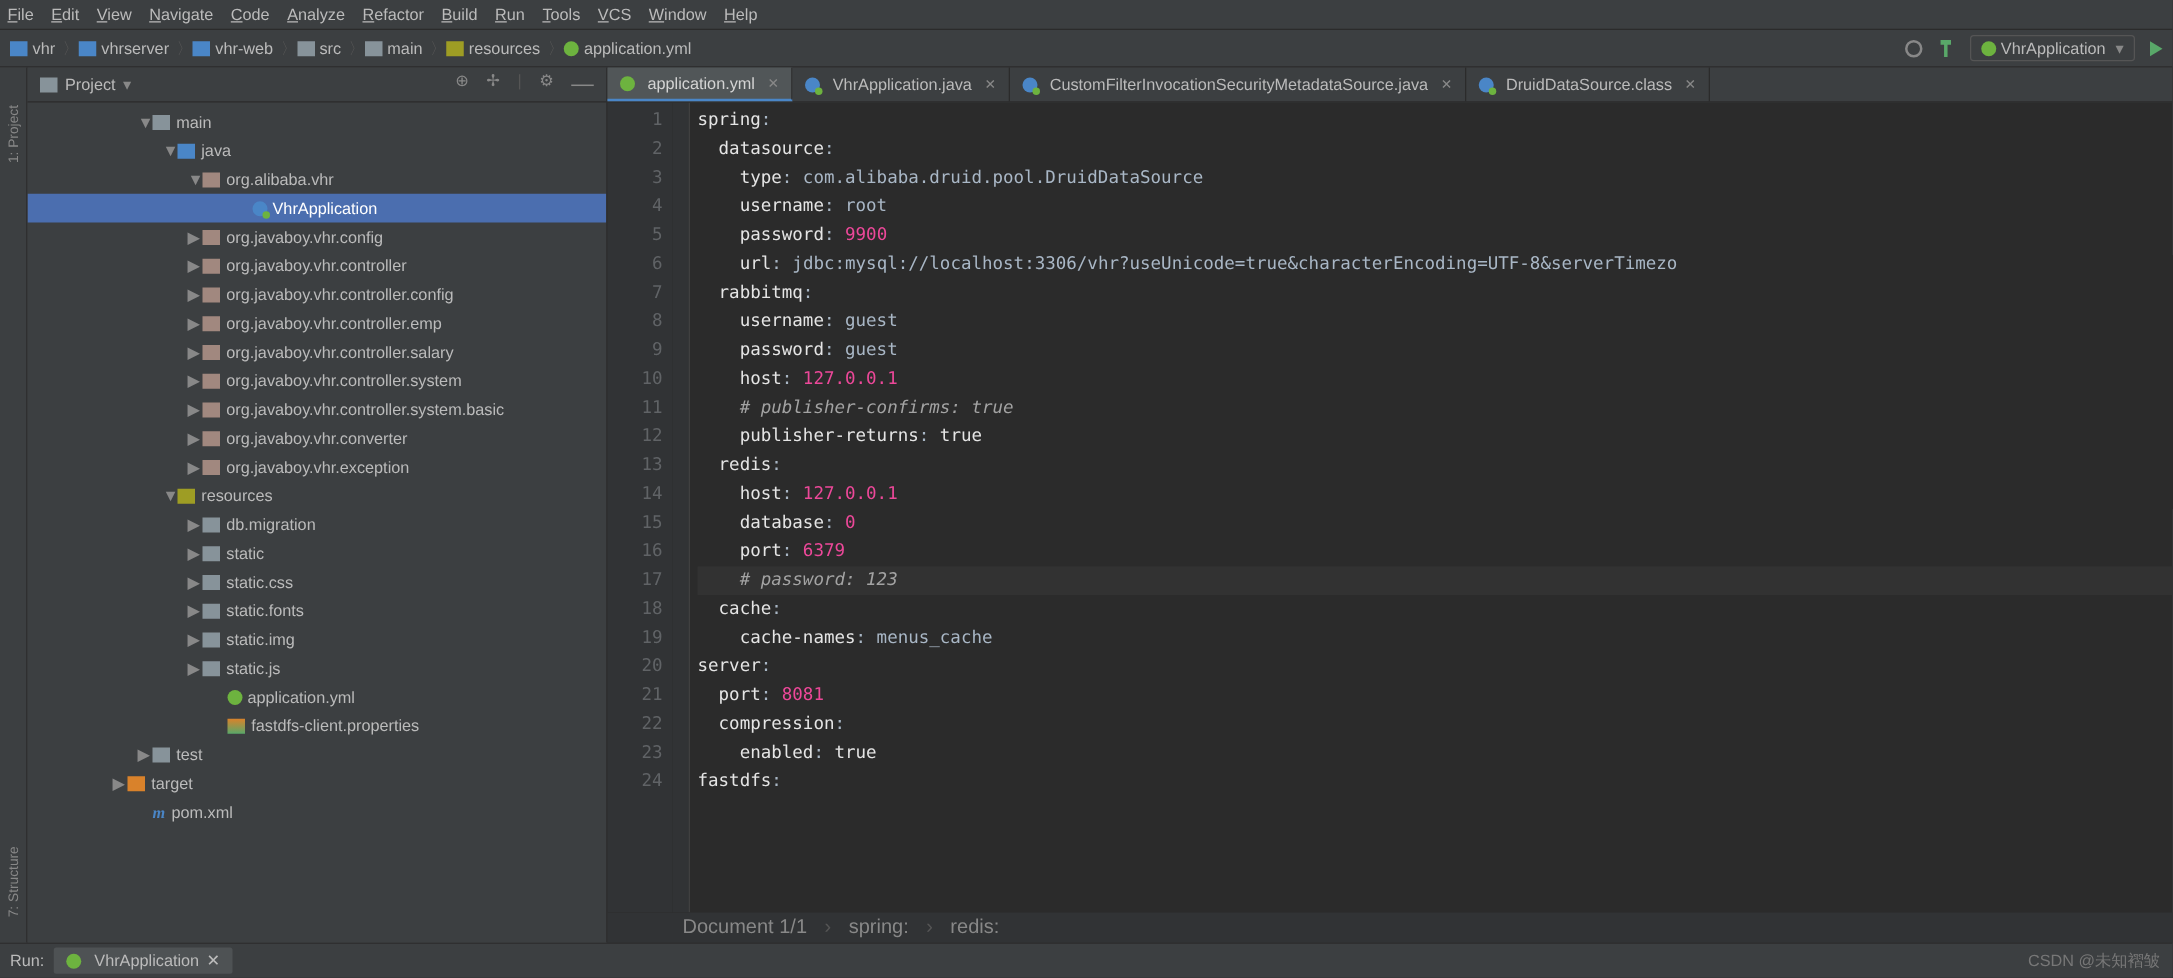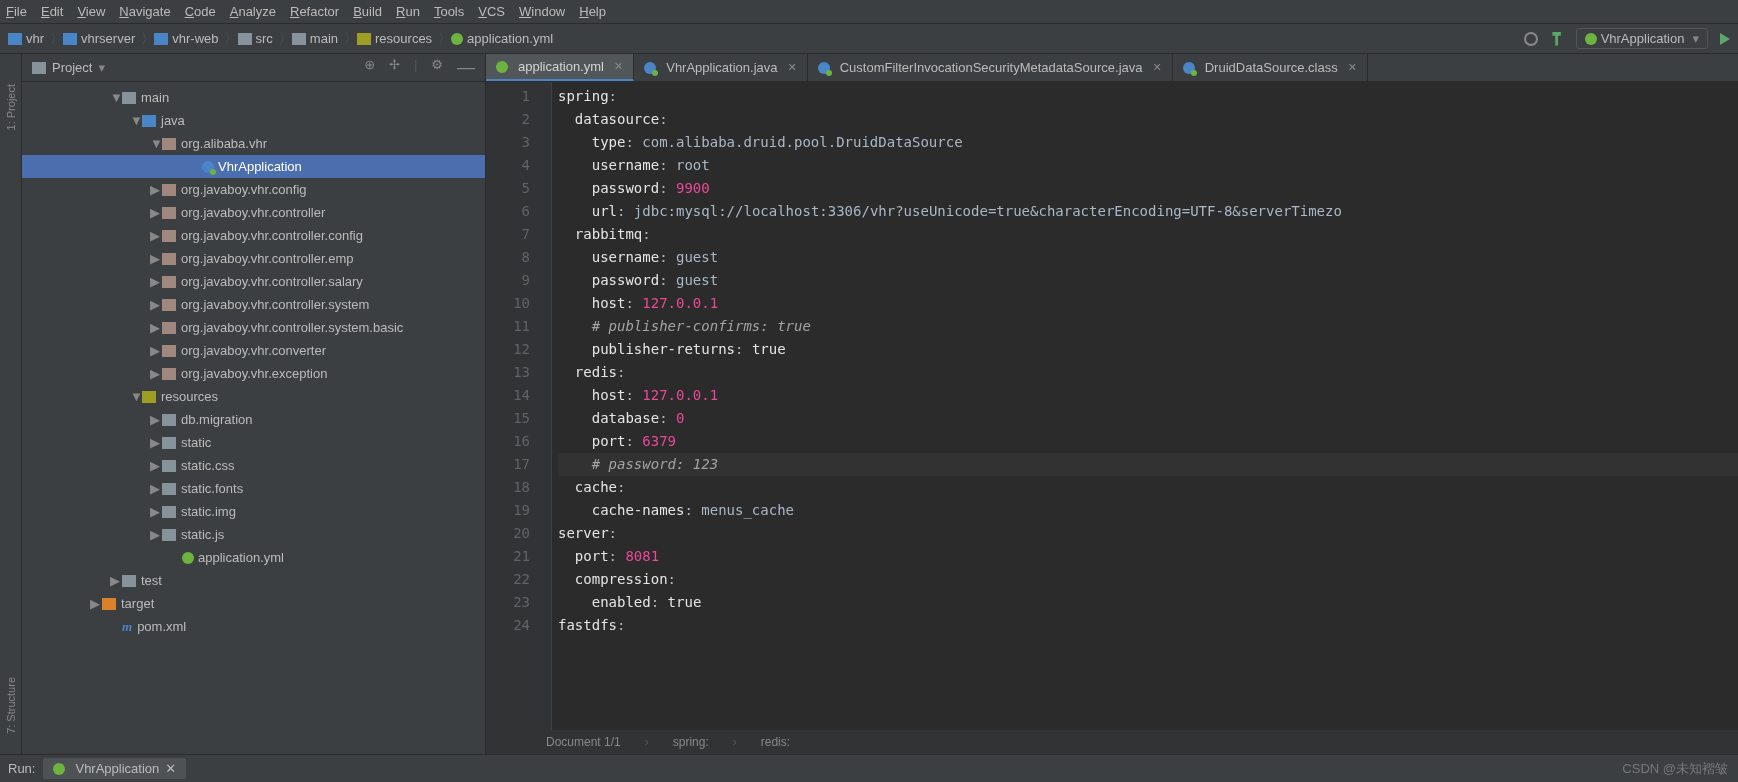--- a/index.html
+++ b/index.html
@@ -36,21 +36,21 @@
   .tab .x { color:#888; font-size:11px; margin-left:4px;}
   .editor { flex:1; display:flex; font-family:Consolas,Menlo,monospace; font-size:14px; overflow:hidden;}
   .gutter { width:52px; background:#313335; color:#606366; text-align:right; padding:3px 8px 0 0; line-height:23px;}
   .fold { width:14px; background:#313335; border-right:1px solid #404040;}
   .code { flex:1; padding:3px 0 0 6px; line-height:23px; white-space:pre; color:#a9b7c6; position:relative;}
   .code .line { height:23px; }
   .code .hl-line { background:#323232; }
   .k { color:#e5e5e5; }
   .n { color:#ec4899; }
   .c { color:#a3a3a3; font-style:italic; }
-  .crumb-bar { height:24px; background:#313335; color:#888; display:flex; align-items:center; padding-left:60px; font-size:12px; gap:24px;}
+  .crumb-bar { height:24px; background:#313335; color:#888; display:flex; align-items:center; padding-left:60px; font-size:16px; gap:14px;}
   .bottom { height:28px; background:#3c3f41; border-top:1px solid #2b2b2b; display:flex; align-items:center; padding:0 8px;}
   .bottom .run-tab { background:#4e5254;padding:3px 10px;display:flex;align-items:center;gap:6px;border-radius:2px;margin-left:8px;}
   .watermark { position:absolute; right:10px; bottom:4px; color:#777; font-size:13px; z-index:5;}
   .play-ico { width:0;height:0;border-left:10px solid #59a869;border-top:6px solid transparent;border-bottom:6px solid transparent;display:inline-block;}
   .target-ico { width:14px;height:14px;border:2px solid #888;border-radius:50%;display:inline-block;position:relative;}
   .hammer-ico { width:14px;height:14px;background:#59a869;clip-path:polygon(20% 0,80% 0,80% 30%,60% 30%,60% 100%,40% 100%,40% 30%,20% 30%);display:inline-block;}
   .gear-ico { color:#888; }
   .dash { color:#888; font-size:18px;}
   .java-ico{width:12px;height:12px;border-radius:50%;background:#4a86c7;display:inline-block;margin-right:4px;position:relative;}
   .java-ico::after{content:"";position:absolute;right:-2px;bottom:-2px;width:6px;height:6px;border-radius:50%;background:#6db33f;}
@@ -243,20 +243,25 @@
         </div>
         <div class="tree-row" style="padding-left: 128px;">
           <span class="tw">▶</span>
           <span class="ico-sm folder"></span>
           <span>static.js</span>
         </div>
         <div class="tree-row" style="padding-left: 148px;">
           <span class="tw"></span>
           <span class="spring"></span>
           <span>application.yml</span>
+        </div>
+        <div class="tree-row" style="padding-left: 148px;">
+          <span class="tw"></span>
+          <span class="ico-sm" style="background:linear-gradient(#d9822b,#59a869)"></span>
+          <span>fastdfs-client.properties</span>
         </div>
         <div class="tree-row" style="padding-left: 88px;">
           <span class="tw">▶</span>
           <span class="ico-sm folder"></span>
           <span>test</span>
         </div>
         <div class="tree-row" style="padding-left: 68px;">
           <span class="tw">▶</span>
           <span class="ico-sm" style="background:#d9822b"></span>
           <span>target</span>

